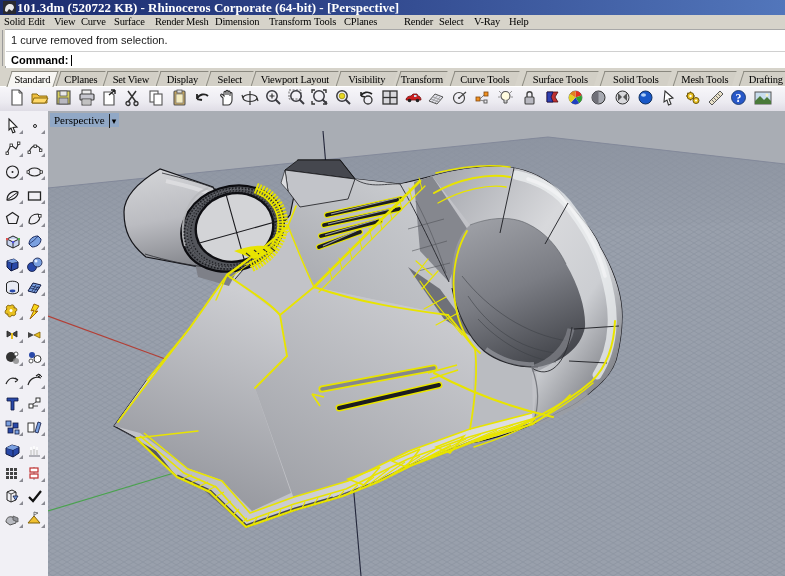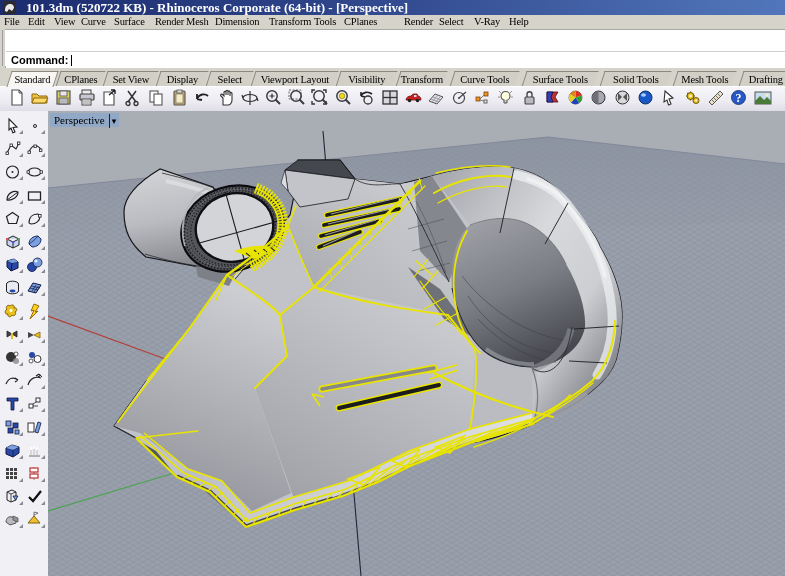--- a/index.html
+++ b/index.html
@@ -1,18 +1,18 @@
 <!DOCTYPE html>
 <html><head>
 <meta charset="utf-8">
 <style>
 html,body{margin:0;padding:0;}
 #app{position:relative;width:785px;height:576px;overflow:hidden;background:#d6d3ca;font-family:"Liberation Sans",sans-serif;}
 .title{position:absolute;left:0;top:0;width:785px;height:15px;background:linear-gradient(90deg,#1b2c6e 0%,#2d4388 40%,#5276bb 100%);color:#fff;font-family:"Liberation Serif",serif;font-weight:bold;font-size:13px;line-height:15px;white-space:nowrap;}
-.title .txt{position:absolute;left:17px;top:0;margin-left:9px;}
+.title .txt{position:absolute;left:17px;top:0;}
 .menu{position:absolute;left:0;top:15px;width:785px;height:14px;background:#d6d3ca;font-family:"Liberation Serif",serif;font-size:10.5px;letter-spacing:-0.2px;color:#000;}
 .menu span{position:absolute;top:0;line-height:14px;}
 .cmdwrap{position:absolute;left:0;top:29px;width:785px;height:39px;background:#d6d3ca;}
 .cmdbox{position:absolute;left:5px;top:0px;width:779px;height:38px;background:#ffffff;border:1px solid #a8a8a8;border-right:none;}
 .cmd1{position:absolute;left:5px;top:4px;font-size:11px;color:#1a1a1a;}
 .cmd2{position:absolute;left:5px;top:24px;font-size:11px;font-weight:bold;color:#000;}
 .cmdline{position:absolute;left:0;right:0;top:21px;border-top:1px solid #d0d0d0;}
 .caret{display:inline-block;width:1px;height:11px;background:#000;vertical-align:-2px;margin-left:3px;}
 .grip{position:absolute;left:2px;top:30px;width:2px;height:36px;border-left:1px solid #9a9a9a;border-right:1px solid #fff;}
 .tabs{position:absolute;left:0;top:68px;width:785px;height:18px;background:#d6d3ca;border-bottom:1px solid #9a9890;font-family:"Liberation Serif",serif;font-size:10.5px;letter-spacing:-0.2px;}
@@ -31,38 +31,39 @@
 <body>
 <div id="app">
   <div class="title">
     <svg style="position:absolute;left:3px;top:1px" width="13" height="13">
         <rect x="0" y="0" width="13" height="13" fill="#2a2a30"></rect>
         <path d="M2 10 C2 5 4 3 7 3 C10 3 11 5 11 7 L9 10 L6 8 L4 11 Z" fill="#e8e8ea"></path>
       </svg>
     <span class="txt">101.3dm (520722 KB) - Rhinoceros Corporate (64-bit) - [Perspective]</span>
   </div>
   <div class="menu">
-    <span style="left:4px">File</span>
+    <span style="left:4px">Solid</span>
       <span style="left:28px">Edit</span>
       <span style="left:54px">View</span>
       <span style="left:81px">Curve</span>
       <span style="left:114px">Surface</span>
       <span style="left:155px">Render</span>
       <span style="left:186px">Mesh</span>
       <span style="left:215px">Dimension</span>
       <span style="left:269px">Transform</span>
       <span style="left:314px">Tools</span>
       <span style="left:344px">CPlanes</span>
       <span style="left:404px">Render</span>
       <span style="left:439px">Select</span>
       <span style="left:474px">V-Ray</span>
       <span style="left:509px">Help</span>
   </div>
   <div class="cmdwrap">
     <div class="cmdbox">
+      <div class="cmd1">1 curve removed from selection.</div>
       <div class="cmdline"></div>
       <div class="cmd2">Command:<span class="caret"></span></div>
     </div>
   </div>
   <div class="grip"></div>
   <div class="tabs">
     <div class="tab act" style="left:9px;width:45px">
         <i>Standard</i>
       </div>
     <div class="tab" style="left:58px;width:44px">

